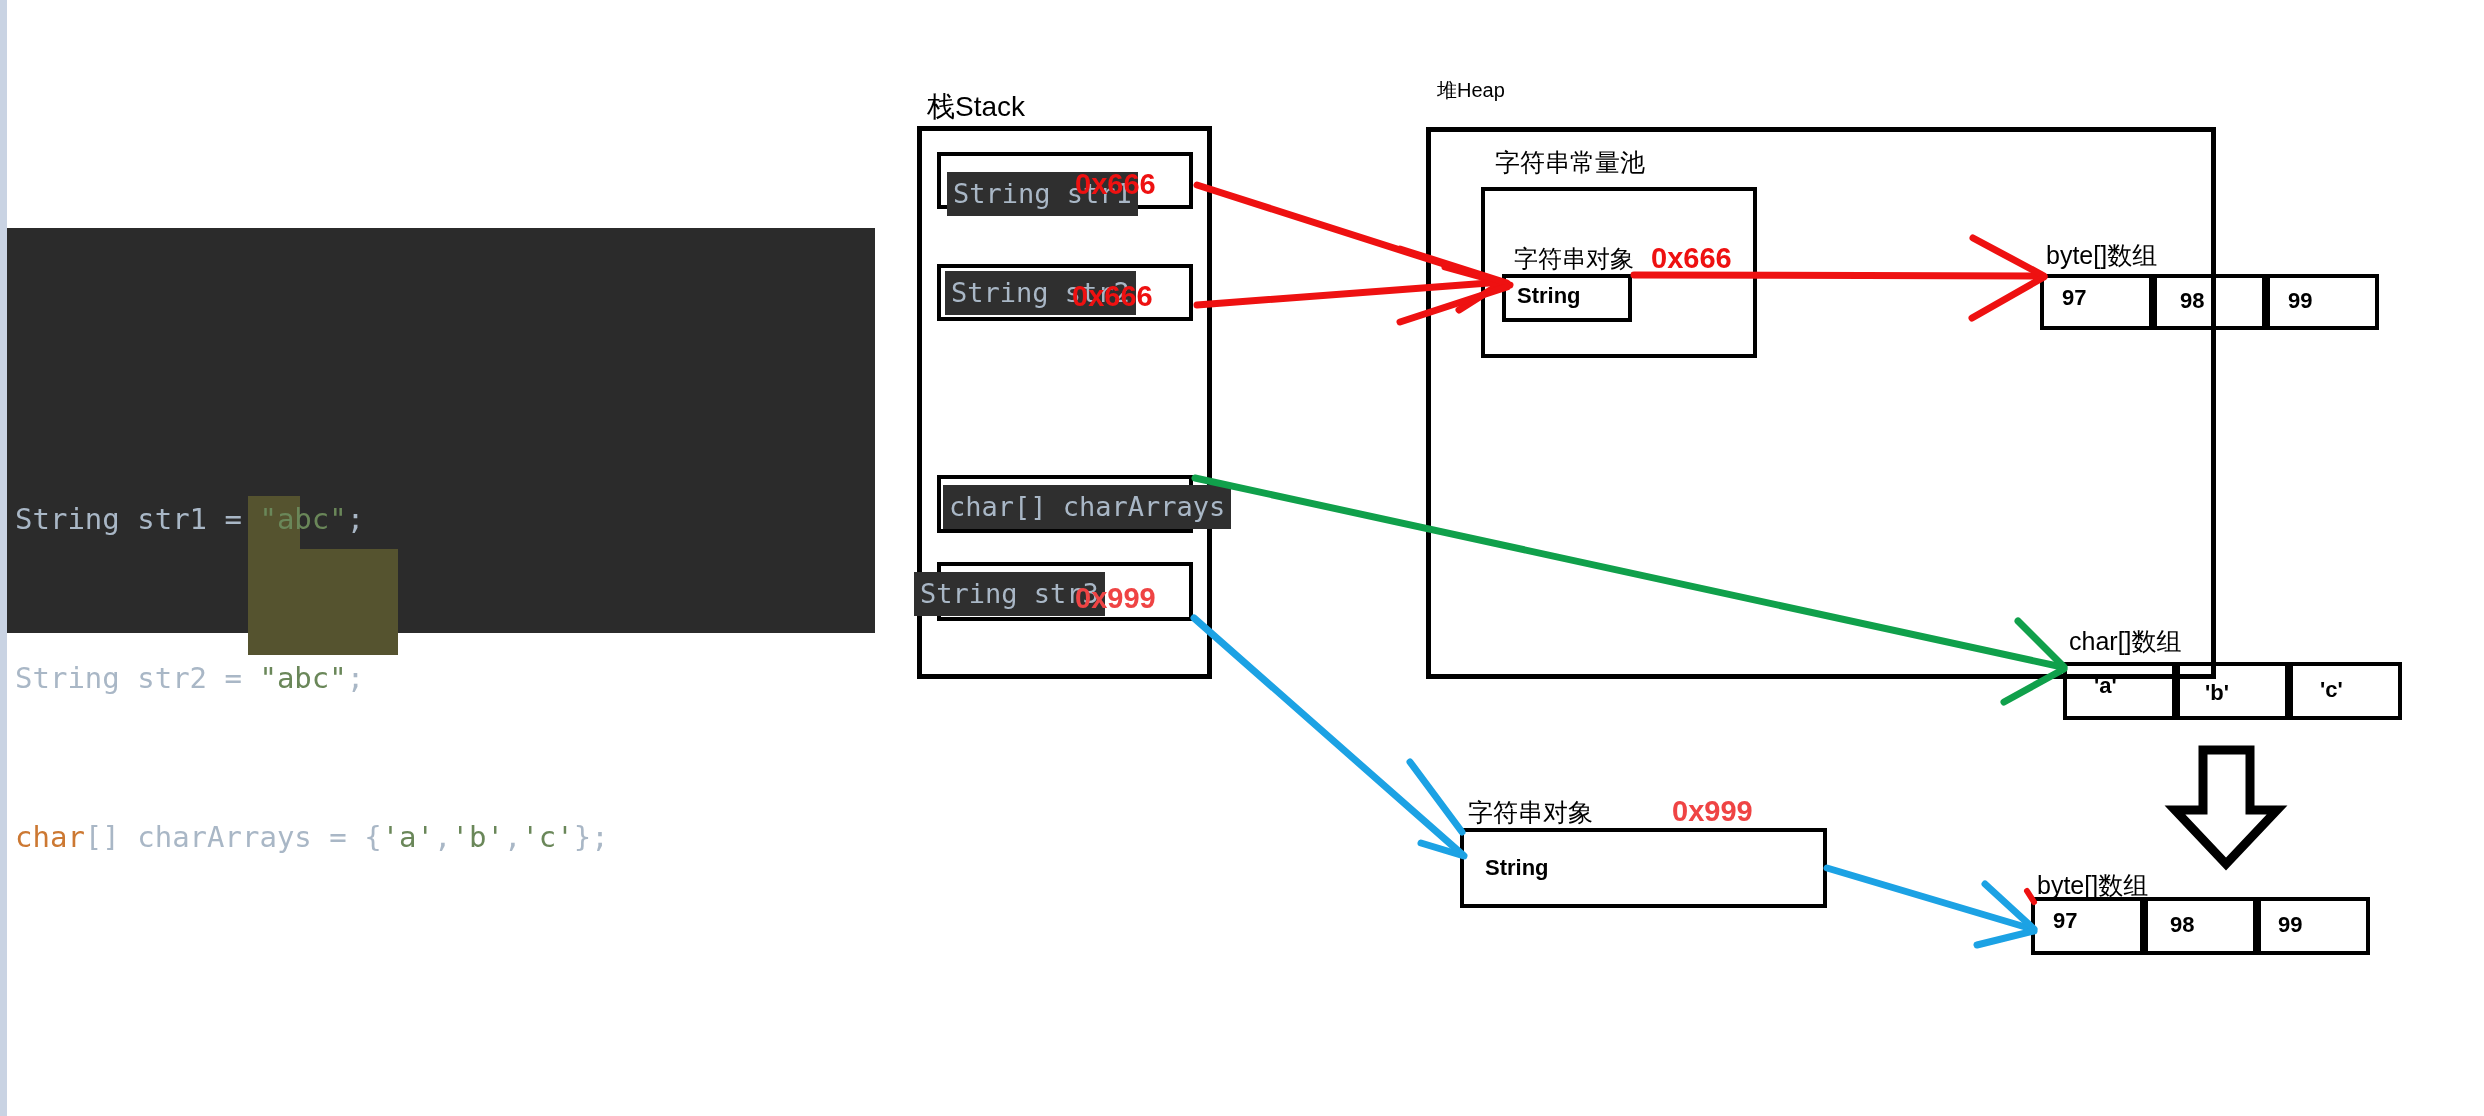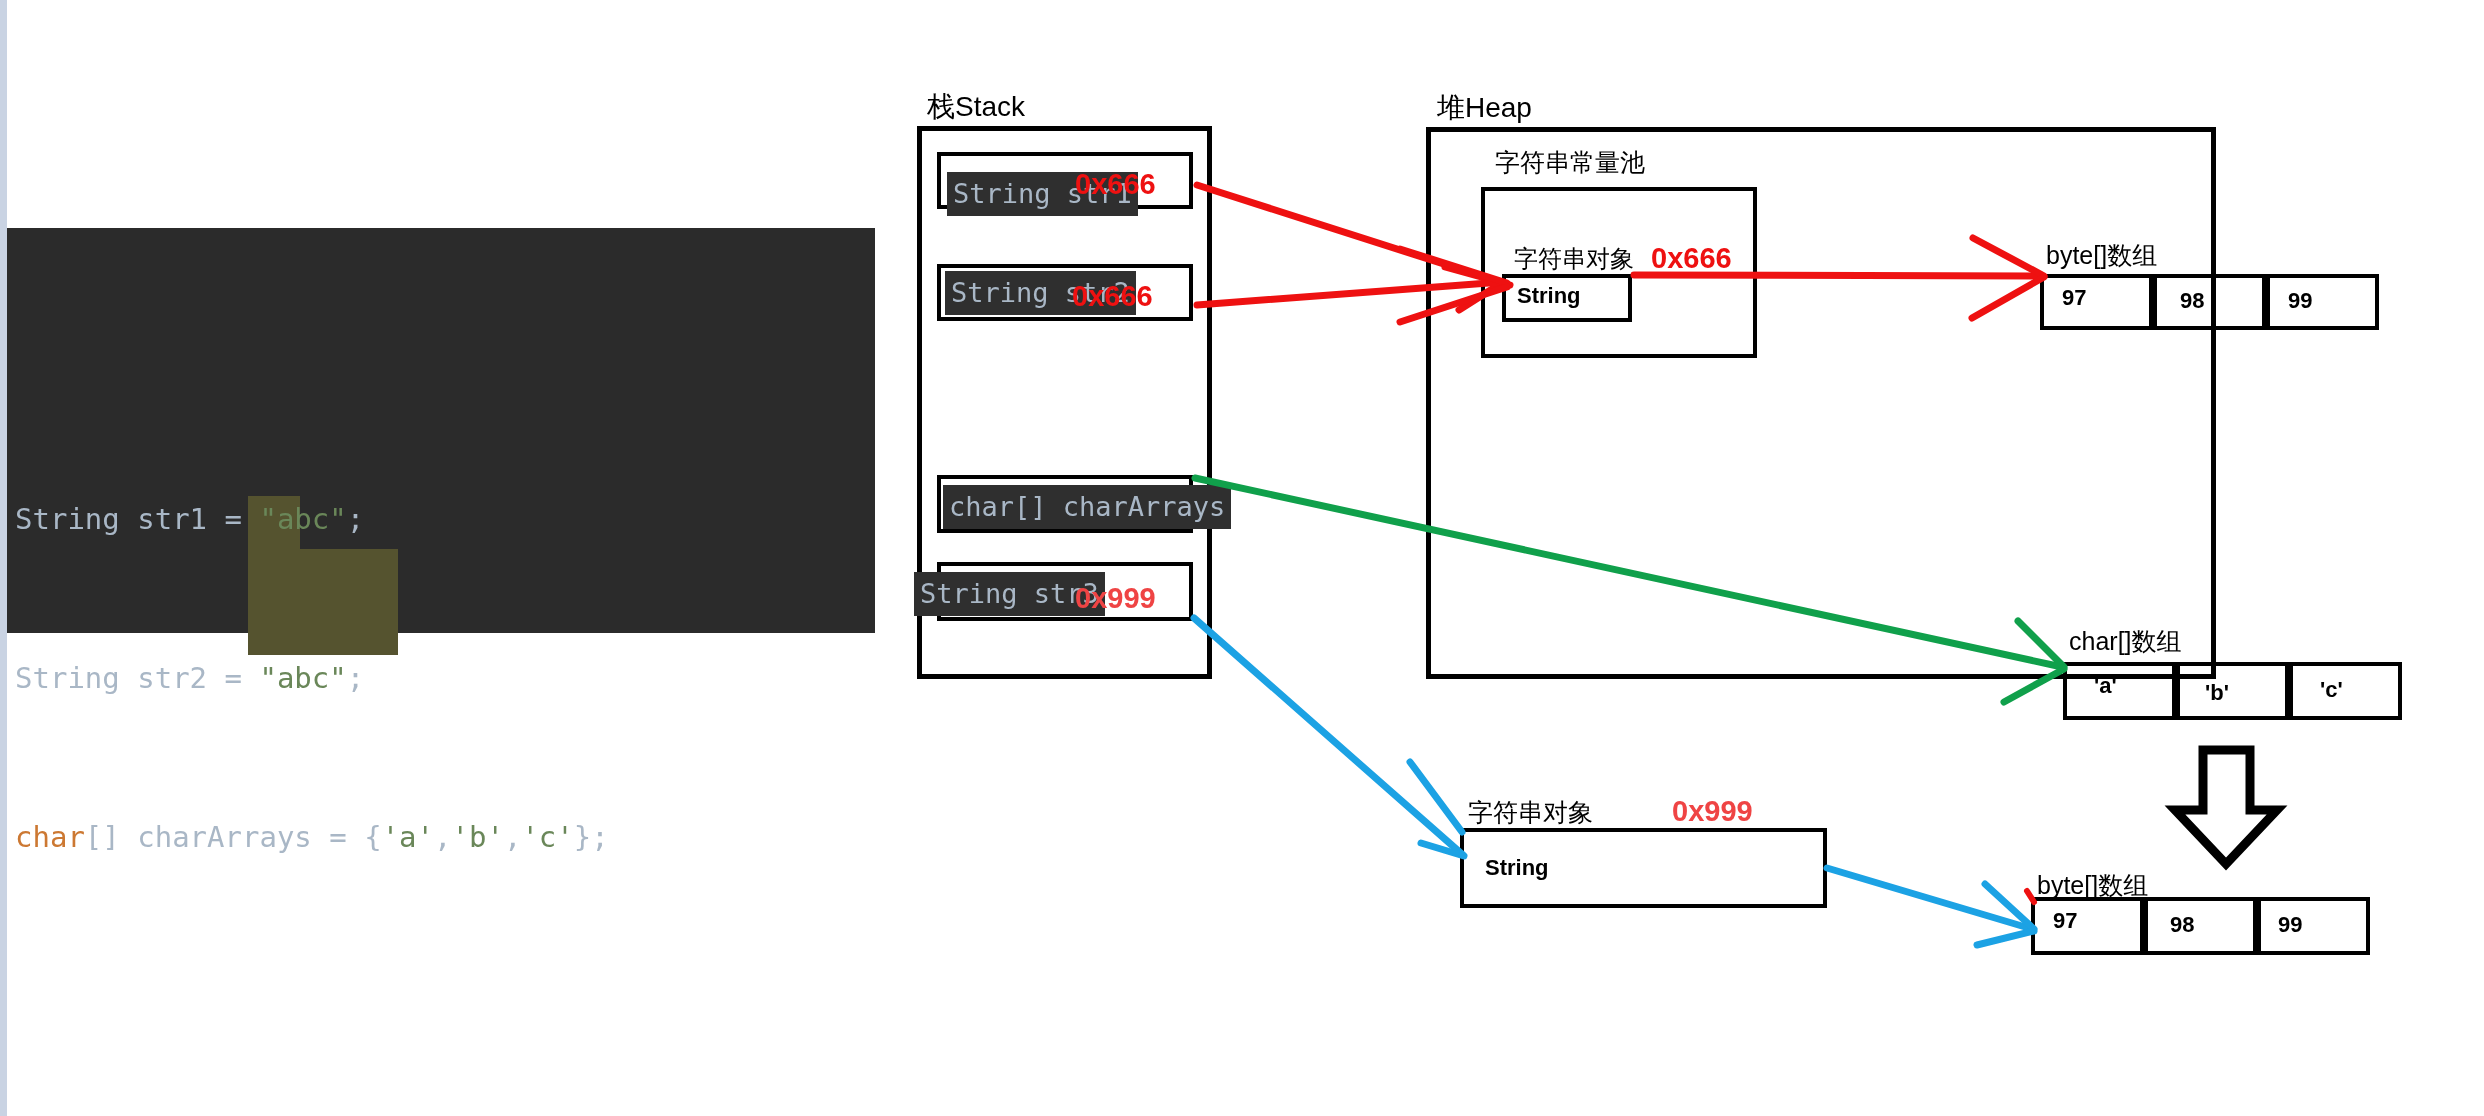--- a/index.html
+++ b/index.html
@@ -80,21 +80,21 @@
 <div class="slot-code" style="left:945px;top:271px;">String str2</div>
 <div class="addr addr-red" style="left:1072px;top:280px;">0x666</div>
 
 <div class="box b4" style="left:937px;top:475px;width:256px;height:58px;"></div>
 <div class="slot-code" style="left:943px;top:485px;">char[] charArrays</div>
 
 <div class="box b4" style="left:937px;top:562px;width:256px;height:59px;"></div>
 <div class="slot-code" style="left:914px;top:572px;">String str3</div>
 <div class="addr addr-blue" style="left:1075px;top:582px;">0x999</div>
 
-<div class="lbl" style="left:1437px;top:89px;font-size:28px;">堆Heap</div>
+<div class="lbl" style="left:1437px;top:77px;font-size:20px;">堆Heap</div>
 <div class="box b5" style="left:1426px;top:127px;width:790px;height:552px;"></div>
 
 <div class="lbl" style="left:1495px;top:146px;font-size:25px;">字符串常量池</div>
 <div class="box b4" style="left:1481px;top:187px;width:276px;height:171px;"></div>
 <div class="lbl" style="left:1514px;top:243px;font-size:24px;">字符串对象</div>
 <div class="addr addr-red" style="left:1651px;top:242px;">0x666</div>
 <div class="box b4" style="left:1502px;top:274px;width:130px;height:48px;"></div>
 <div class="celltxt" style="left:1517px;top:283px;">String</div>
 
 <div class="lbl" style="left:2046px;top:239px;font-size:25px;">byte[]数组</div>

